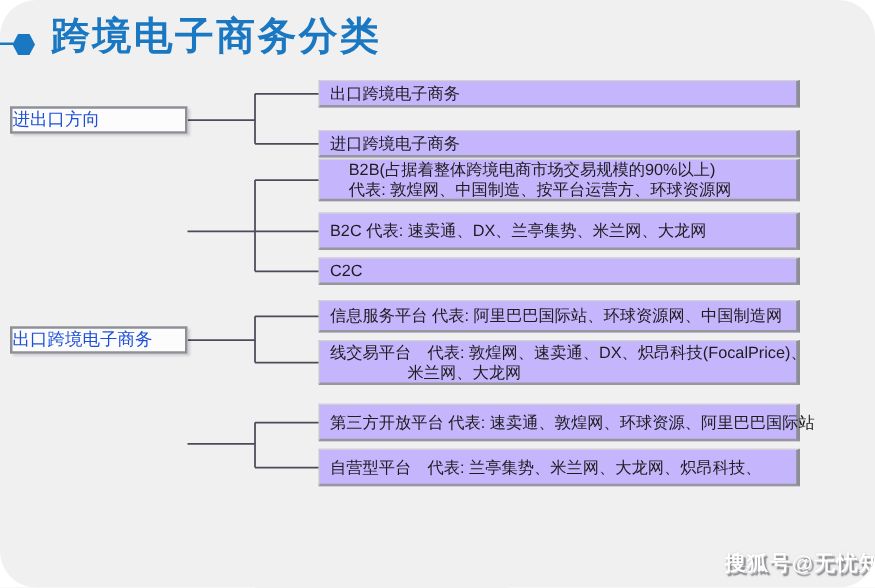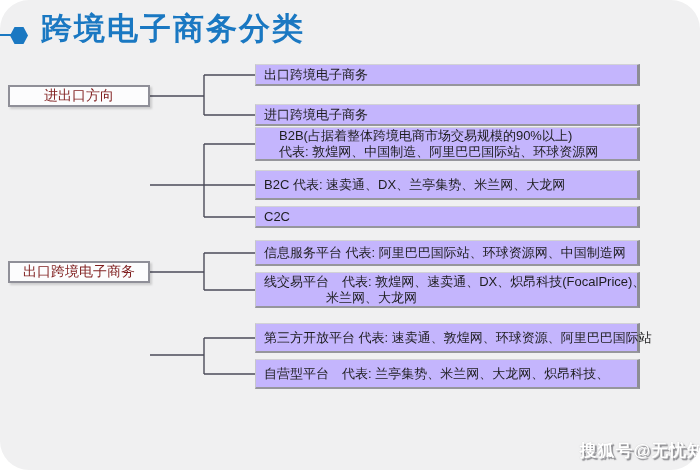--- a/index.html
+++ b/index.html
@@ -12,21 +12,21 @@
     clip-path:polygon(25% 0,75% 0,100% 50%,75% 100%,25% 100%,0 50%);}
   .page-title{position:absolute;left:41px;top:8px;font-size:31px;font-weight:bold;
     color:#1a78c2;letter-spacing:2px;white-space:nowrap;}
 
   
   .connectors{position:absolute;left:0;top:0;width:700px;height:470px;}
 
   
   .lbox{position:absolute;left:8px;width:142px;height:22px;background:#fcfcfd;
     border:2px solid #8f8f98;box-sizing:border-box;display:flex;align-items:center;
-    justify-content:center;font-size:14px;color:#7f1d1d;box-shadow:2px 2px 2px rgba(0,0,0,0.15);
+    justify-content:flex-start;font-size:14px;color:#1d4ed8;box-shadow:2px 2px 2px rgba(0,0,0,0.15);
     white-space:nowrap;}
   .lb1{top:85px;} .lb2{top:174px;} .lb3{top:261px;} .lb4{top:344px;}
 
   
   .rbox{position:absolute;left:255px;width:385px;background:#c4b5fd;
     border-top:1px solid #d2d2d6;border-left:1px solid #c6c6ca;
     border-right:3px solid #8d8d94;border-bottom:2px solid #96969c;
     box-sizing:border-box;padding:2px 8px;font-size:13px;color:#1d1d1f;
     display:flex;flex-direction:column;justify-content:center;line-height:16px;}
   .rbox span{white-space:nowrap;}
@@ -70,21 +70,21 @@
   </div>
 
   <div class="rbox rb1">
     <span>出口跨境电子商务</span>
   </div>
   <div class="rbox rb2">
     <span>进口跨境电子商务</span>
   </div>
   <div class="rbox rb3">
     <span>B2B(占据着整体跨境电商市场交易规模的90%以上)</span>
-    <span>代表: 敦煌网、中国制造、阿里巴巴国际站、环球资源网</span>
+    <span>代表: 敦煌网、中国制造、按平台运营方、环球资源网</span>
   </div>
   <div class="rbox rb4">
     <span>B2C  代表: 速卖通、DX、兰亭集势、米兰网、大龙网</span>
   </div>
   <div class="rbox rb5">
     <span>C2C</span>
   </div>
   <div class="rbox rb7">
     <span>线交易平台　代表: 敦煌网、速卖通、DX、炽昂科技(FocalPrice)、</span>
     <span class="indent2">米兰网、大龙网</span>

